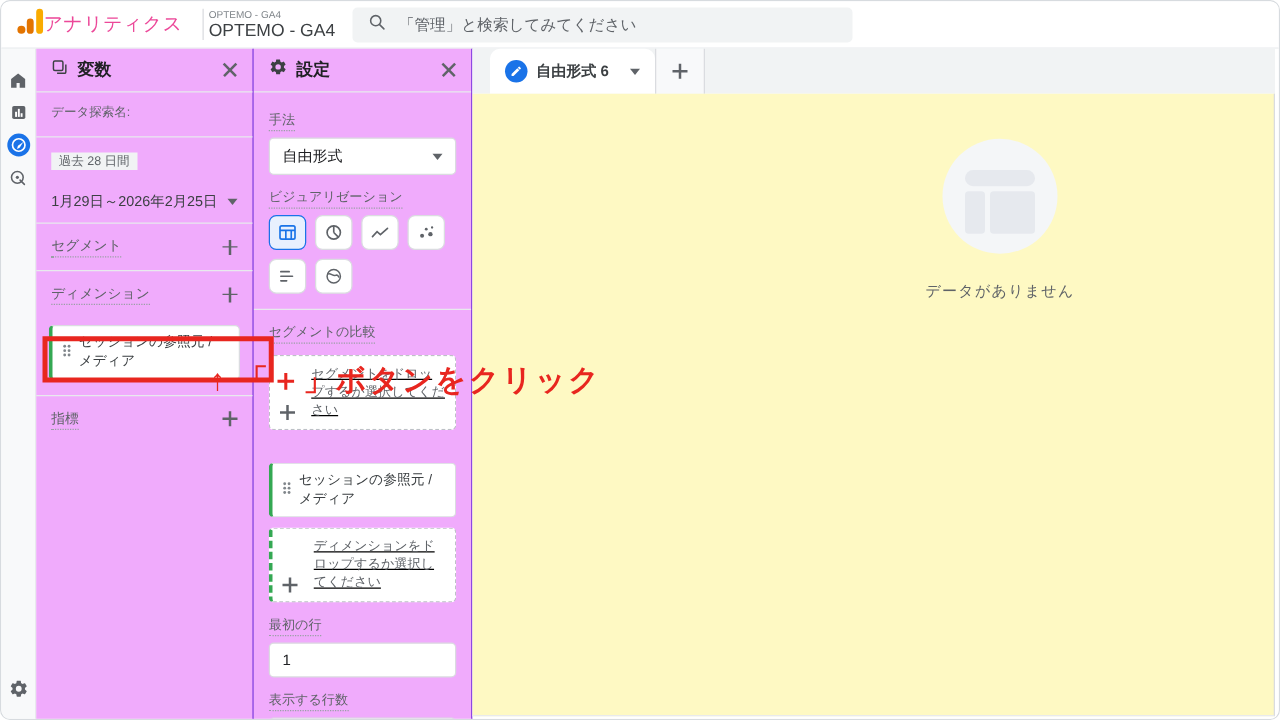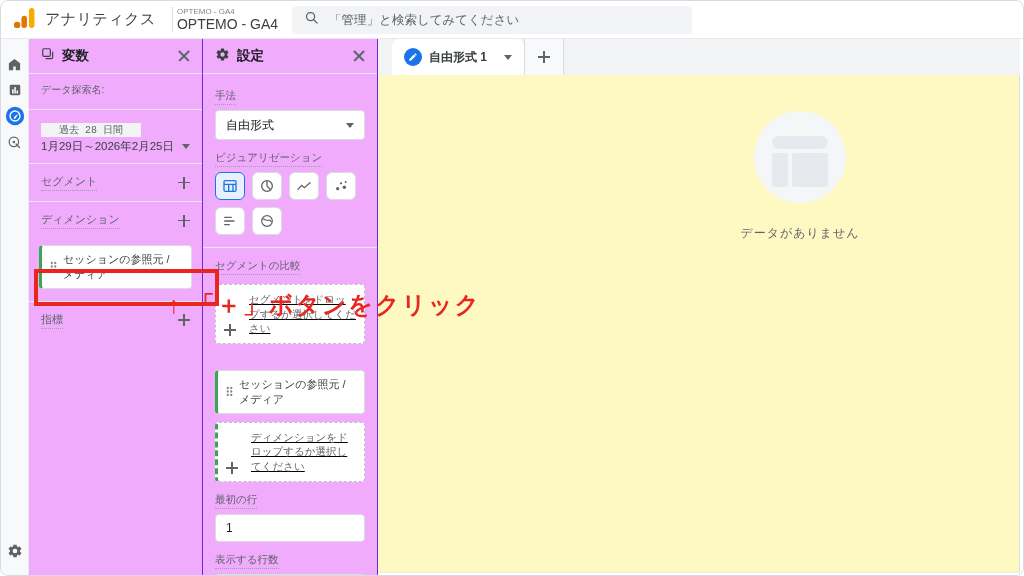--- a/index.html
+++ b/index.html
@@ -2,21 +2,21 @@
 <html><head>
 <meta charset="utf-8">
 <style>
   * { box-sizing: border-box; margin: 0; padding: 0; }
   html,body { width:1024px; height:576px; }
   body { font-family:"Liberation Sans","DejaVu Sans",sans-serif; background:#fff; }
   .screen { position:relative; width:1024px; height:576px; border:1px solid #d7dbdf; border-radius:8px; overflow:hidden; background:#fff; }
 
   
   .topbar { height:38px; display:flex; align-items:center; padding:0 12px; border-bottom:1px solid #e8eaed; background:#fff; }
-  .brand { font-size:15px; color:#404040; margin-left:10px; letter-spacing:.5px; }
+  .brand { font-size:15px; color:#ec4899; letter-spacing:.5px; }
   .prop { margin-left:16px; padding-left:4px; border-left:1px solid #dadce0; display:flex; flex-direction:column; justify-content:center; line-height:1.15; }
   .prop-s { font-size:8px; color:#80868b; }
   .prop-l { font-size:14px; color:#3c4043; }
   .search { margin-left:14px; width:400px; height:28px; background:#f1f3f4; border-radius:4px; display:flex; align-items:center; padding:0 12px; gap:10px; }
   .search input { flex:1; border:none; outline:none; background:transparent; font-size:12.5px; color:#3c4043; font-family:inherit; }
   .search input::placeholder { color:#5f6368; }
 
   
   .main { display:flex; height:537px; }
 
@@ -32,21 +32,21 @@
   .panel.settings { width:175px; overflow:hidden; }
   .phead { height:35px; display:flex; align-items:center; gap:7px; padding:0 12px; border-bottom:1px solid #e8eaed; }
   .ptitle { font-size:13.5px; font-weight:bold; color:#202124; flex:1; }
   .xicon { position:relative; width:12px; height:12px; cursor:pointer; }
   .xicon::before,.xicon::after { content:""; position:absolute; left:-1px; top:5px; width:14px; height:1.6px; background:#5f6368; }
   .xicon::before { transform:rotate(45deg); } .xicon::after { transform:rotate(-45deg); }
 
   .vsec { padding:9px 12px; border-bottom:1px solid #e8eaed; }
   .lbl-s { font-size:10px; color:#5f6368; margin-bottom:3px; }
   .val { font-size:12px; color:#202124; }
-  .preset { display:inline-block; font-size:10px; color:#5f6368; background:#f1f3f4; padding:0 18px; margin-bottom:2px;font-family:Liberation Mono, monospace; }
+  .preset { display:inline-block; font-size:10px; color:#5f6368; background:#f1f3f4; padding:0 6px; margin-bottom:18px; }
   .daterow { display:flex; align-items:center; justify-content:space-between; cursor:pointer; }
   .datetxt { font-size:11.5px; color:#3c4043; }
   .caret { width:0; height:0; border-left:4px solid transparent; border-right:4px solid transparent; border-top:5px solid #5f6368; }
 
   .row-line { display:flex; align-items:center; justify-content:space-between; padding:10px 12px; }
   .row-line.bb { border-bottom:1px solid #e8eaed; }
   .dl { font-size:11px; color:#5f6368; border-bottom:1px dotted #9aa0a6; padding-bottom:1px; }
   .plus { position:relative; width:12px; height:12px; cursor:pointer; flex:none; }
   .plus::before { content:""; position:absolute; left:0; top:5.2px; width:12px; height:1.6px; background:#5f6368; }
   .plus::after { content:""; position:absolute; left:5.2px; top:0; width:1.6px; height:12px; background:#5f6368; }
@@ -315,21 +315,21 @@
     </div>
 
     <div class="canvas">
       <div class="tabbar">
         <div class="tab">
           <span class="tab-pencil">
             <svg width="10" height="10" viewBox="0 0 24 24" fill="#fff">
                 <path d="M3 17.2V21h3.8L17.9 9.9l-3.8-3.8L3 17.2zM20.7 7.1a1 1 0 0 0 0-1.4l-2.4-2.4a1 1 0 0 0-1.4 0l-1.9 1.9 3.8 3.8 1.9-1.9z"></path>
               </svg>
           </span>
-          <span class="tab-label">自由形式 1</span>
+          <span class="tab-label">自由形式 6</span>
           <span class="caret"></span>
         </div>
         <div class="addtab">
           <span class="plus"></span>
         </div>
       </div>
       <div class="cbody">
         <div class="empty">
           <div class="ecircle">
             <div class="ebar"></div>

